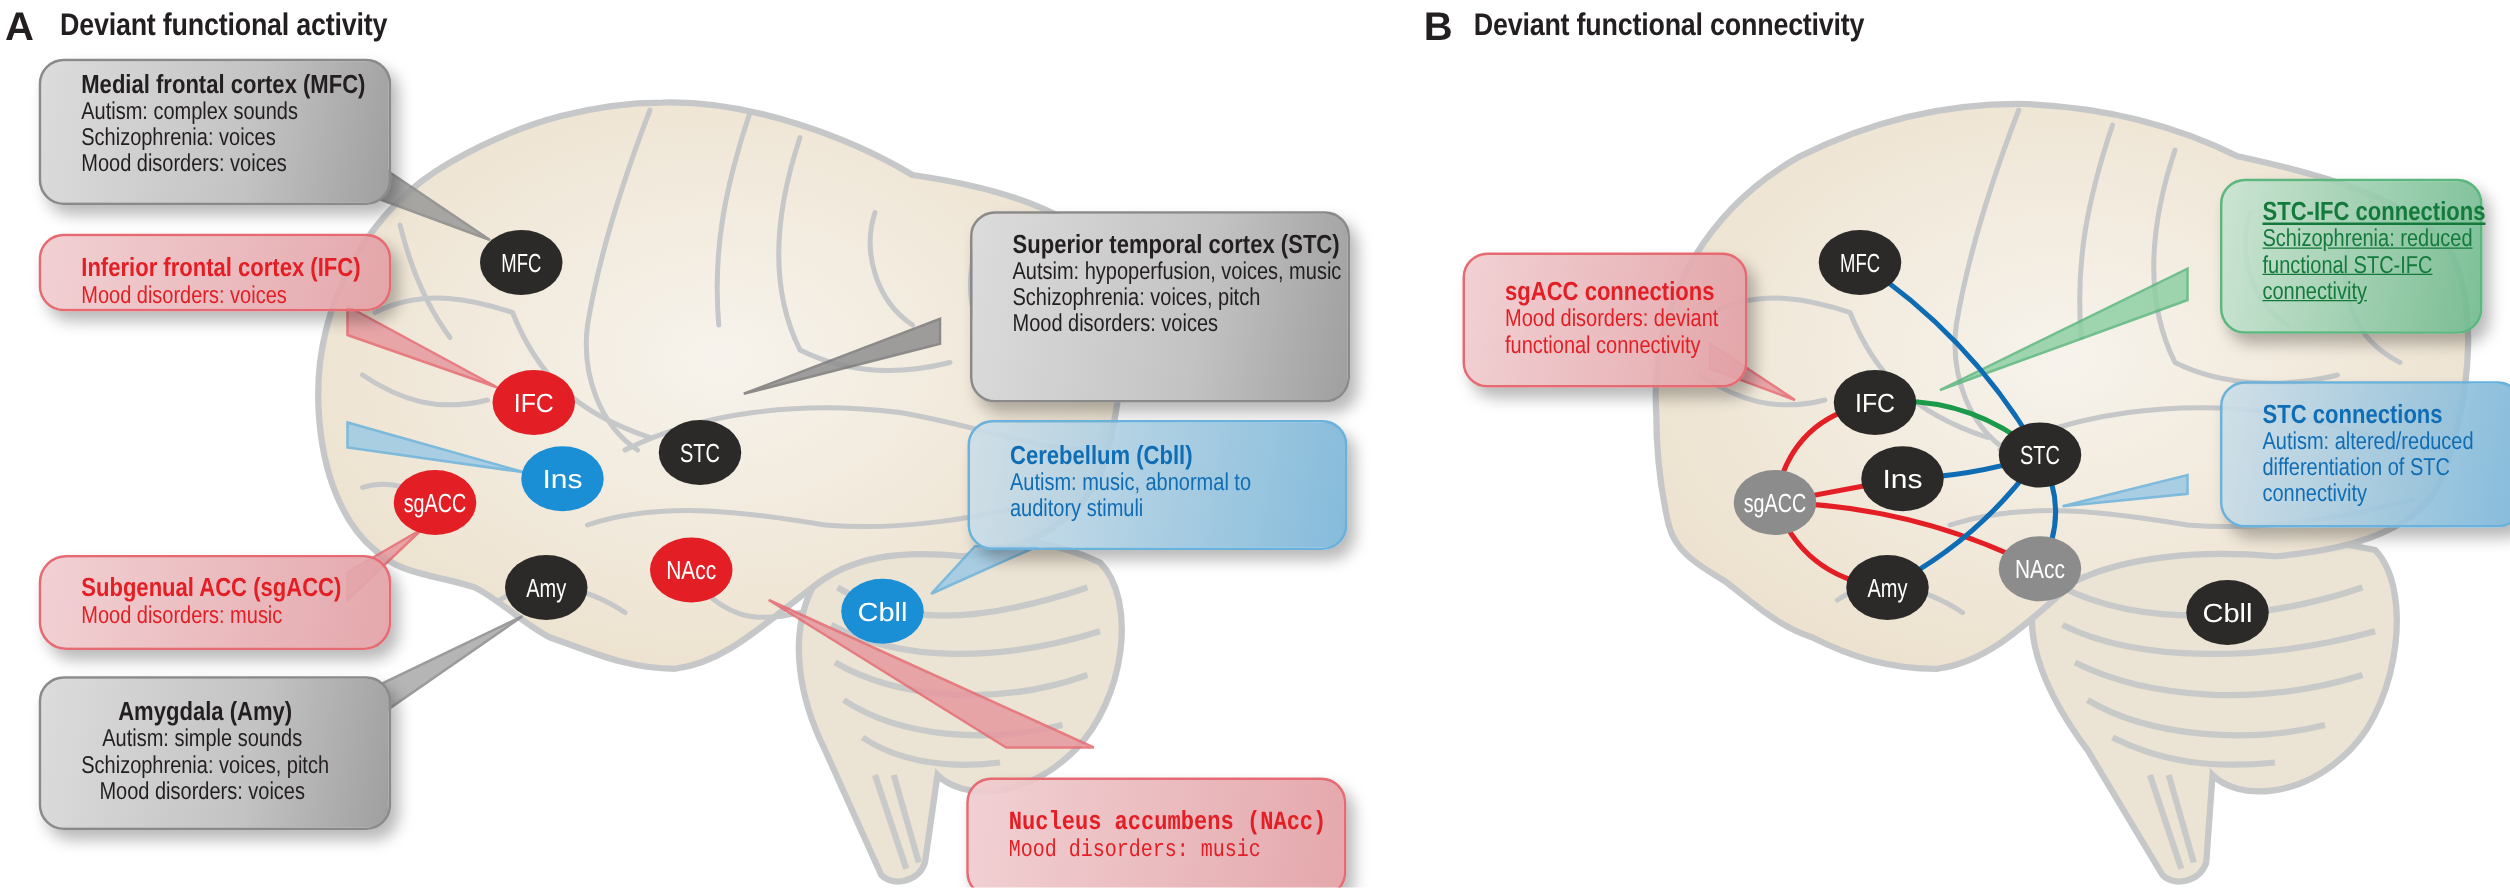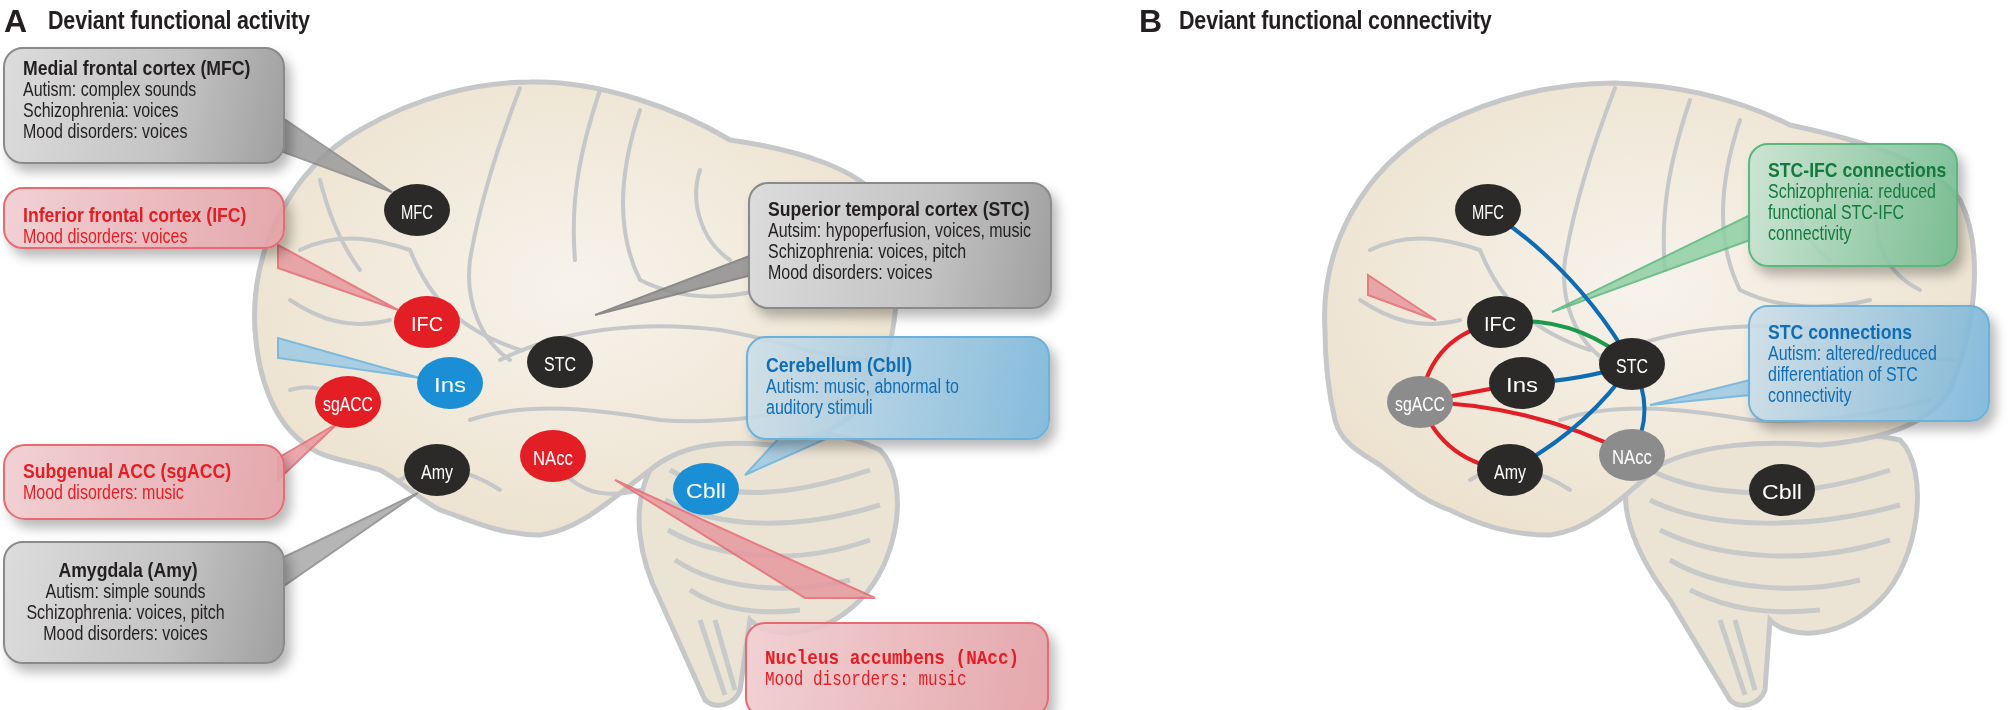--- a/index.html
+++ b/index.html
@@ -4,21 +4,21 @@
 <style>
   html, body { margin:0; padding:0; background:#ffffff; }
   body { width:2008px; height:710px; position:relative; overflow:hidden;
          font-family: "Liberation Sans", "DejaVu Sans", sans-serif; }
   #stage { position:absolute; left:0; top:0; width:2008px; height:710px; }
   svg.layer { position:absolute; left:0; top:0; }
   .panel-letter { position:absolute; font-weight:bold; font-size:32px; color:#231f20; line-height:1; }
   .panel-title { position:absolute; font-weight:bold; font-size:25px; color:#231f20; line-height:1;
                  transform: scaleX(0.86); transform-origin:left top; letter-spacing:-0.2px; }
   .callout { position:absolute; border-radius:20px; box-sizing:border-box;
-             padding:8px 10px 8px 18px; box-shadow: 6px 8px 12px rgba(0,0,0,0.28); }
+             padding:8px 10px 8px 32px; box-shadow: 6px 8px 12px rgba(0,0,0,0.28); margin-left: 28px; }
   .callout .ttl { font-weight:bold; font-size:21px; line-height:22px; white-space:nowrap;
                   transform:scaleX(0.84); transform-origin:left top; }
   .callout .ln { font-size:19.5px; line-height:21px; white-space:nowrap;
                  transform:scaleX(0.82); transform-origin:left top; }
   .gray  { background:linear-gradient(100deg,#dcdcdc 0%,#c3c3c3 60%,#9f9f9f 100%); border:2.5px solid #8a8a8a; color:#231f20; }
   .red   { background:linear-gradient(100deg,rgba(240,205,208,0.92) 0%,rgba(226,160,165,0.92) 100%); border:2.5px solid #e66a72; color:#e31e24; }
   .blue  { background:linear-gradient(100deg,rgba(205,222,232,0.9) 0%,rgba(120,180,215,0.9) 100%); border:2.5px solid #6ab2dc; color:#0f6db5; }
   .green { background:linear-gradient(100deg,rgba(200,228,210,0.9) 0%,rgba(110,185,140,0.9) 100%); border:2.5px solid #5cb77f; color:#137a3c; }
   .node-label { font-size:21px; fill:#ffffff; text-anchor:middle; dominant-baseline:central;
                 font-family:"Liberation Sans", sans-serif; }
@@ -214,40 +214,45 @@
     <div class="ln">Mood disorders: music</div>
   </div>
 
   <div class="callout gray" style="left:3px;top:541px;width:282px;height:123px;padding-top:16px;text-align:center;">
     <div class="ttl">Amygdala (Amy)</div>
     <div class="ln">Autism: simple sounds</div>
     <div class="ln">Schizophrenia: voices, pitch</div>
     <div class="ln">Mood disorders: voices</div>
   </div>
 
-  <div class="callout gray" style="left:748px;top:182px;width:304px;height:127px;padding-top:14px;">
+  <div class="callout gray" style="left:748px;top:169px;width:304px;height:153px;padding-top:14px;">
     <div class="ttl">Superior temporal cortex (STC)</div>
     <div class="ln">Autsim: hypoperfusion, voices, music</div>
     <div class="ln">Schizophrenia: voices, pitch</div>
     <div class="ln">Mood disorders: voices</div>
   </div>
 
   <div class="callout blue" style="left:746px;top:336px;width:304px;height:104px;padding-top:16px;">
     <div class="ttl">Cerebellum (Cbll)</div>
     <div class="ln">Autism: music, abnormal to</div>
     <div class="ln">auditory stimuli</div>
   </div>
 
   <div class="callout red" style="left:745px;top:622px;width:304px;height:96px;padding-top:24px;font-family:Liberation Mono, monospace;">
     <div class="ttl">Nucleus accumbens (NAcc)</div>
     <div class="ln">Mood disorders: music</div>
   </div>
 
-
-  <div class="callout green" style="left:1748px;top:143px;width:210px;height:124px;padding-top:14px;">
+  <div class="callout red" style="left:1142px;top:202px;width:228px;height:108px;padding-top:19px;">
+    <div class="ttl">sgACC connections</div>
+    <div class="ln">Mood disorders: deviant</div>
+    <div class="ln">functional connectivity</div>
+  </div>
+
+  <div class="callout green" style="left:1748px;top:143px;width:210px;height:124px;padding-top:14px;text-decoration:underline;">
     <div class="ttl">STC-IFC connections</div>
     <div class="ln">Schizophrenia: reduced</div>
     <div class="ln">functional STC-IFC</div>
     <div class="ln">connectivity</div>
   </div>
 
   <div class="callout blue" style="left:1748px;top:305px;width:242px;height:117px;padding-top:14px;">
     <div class="ttl">STC connections</div>
     <div class="ln">Autism: altered/reduced</div>
     <div class="ln">differentiation of STC</div>

